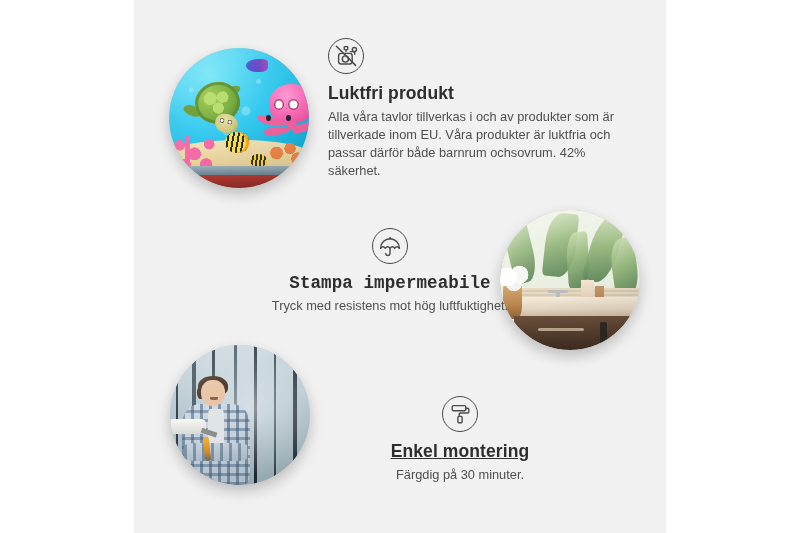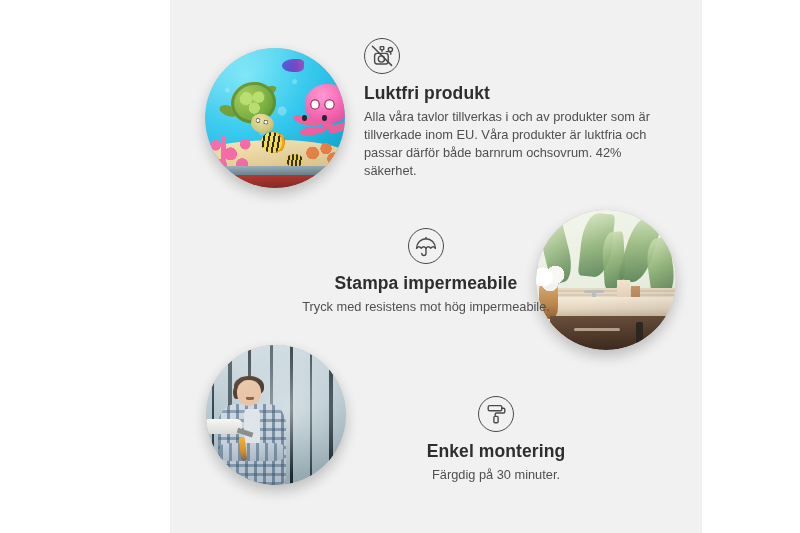--- a/index.html
+++ b/index.html
@@ -20,21 +20,20 @@
     background: #ffffff;
   }
   .panel {
     position: absolute;
     left: 134px;
     top: 0;
     width: 532px;
     height: 533px;
     background: #f1f1f1;
     overflow: hidden;
-    margin-left: 36px;
   }
 
   
   .circle {
     position: absolute;
     border-radius: 50%;
     overflow: hidden;
     box-shadow: 0 6px 14px rgba(0,0,0,0.22);
     background: #ccc;
   }
@@ -341,22 +340,22 @@
     font-size: 12.8px;
     line-height: 1.42;
     color: #4f4f4f;
   }
 
   #feature-odor { left: 194px; top: 38px; width: 300px; }
   #feature-water { left: 88px; top: 228px; width: 336px; text-align:center; }
   #feature-water .icon-badge { margin: 0 auto; }
   #feature-mount { left: 196px; top: 396px; width: 260px; text-align:center; }
   #feature-mount .icon-badge { margin: 0 auto; }
-  #feature-water h3 { font-size: 17.5px; }
-  #feature-mount h3 { font-size: 17.5px; }
+  #feature-water h3 { font-size: 17.5px; font-family: Liberation Mono, monospace; }
+  #feature-mount h3 { font-size: 17.5px; text-decoration: underline; }
 </style>
 </head>
 <body>
 
 <div class="stage">
   <div class="panel">
 
     <div class="circle" id="circle-sea">
       <div class="inner">
         <div class="sea-water"></div>
@@ -446,21 +445,21 @@
     <div class="feature" id="feature-water">
       <div class="icon-badge">
         <svg width="26" height="26" viewBox="0 0 26 26" fill="none" stroke="#4a4a4a" stroke-width="1.4" stroke-linecap="round" stroke-linejoin="round">
           <path d="M13 4.4 v1.6"></path>
           <path d="M3.6 15.2 a9.4 9.4 0 0 1 18.8 0"></path>
           <path d="M3.6 15.2 q2.35 -3 4.7 0 q2.35 -3 4.7 0 q2.35 -3 4.7 0 q2.35 -3 4.7 0"></path>
           <path d="M13 15.2 v5.2 a2.1 2.1 0 0 1 -4.2 0"></path>
         </svg>
       </div>
       <h3>Stampa impermeabile</h3>
-      <p>Tryck med resistens mot hög impermeabile.</p>
+      <p>Tryck med resistens mot hög luftfuktighet.</p>
     </div>
 
     <div class="feature" id="feature-mount">
       <div class="icon-badge">
         <svg width="26" height="26" viewBox="0 0 26 26" fill="none" stroke="#4a4a4a" stroke-width="1.4" stroke-linecap="round" stroke-linejoin="round">
           <rect x="5.2" y="4.6" width="13.6" height="5.2" rx="1.4"></rect>
           <path d="M18.8 7.2 h1.8 a1.2 1.2 0 0 1 1.2 1.2 v2.4 a1.2 1.2 0 0 1 -1.2 1.2 h-7.2 a1.2 1.2 0 0 0 -1.2 1.2 v1.4"></path>
           <rect x="10.9" y="15.4" width="4.2" height="6.4" rx="1"></rect>
         </svg>
       </div>

